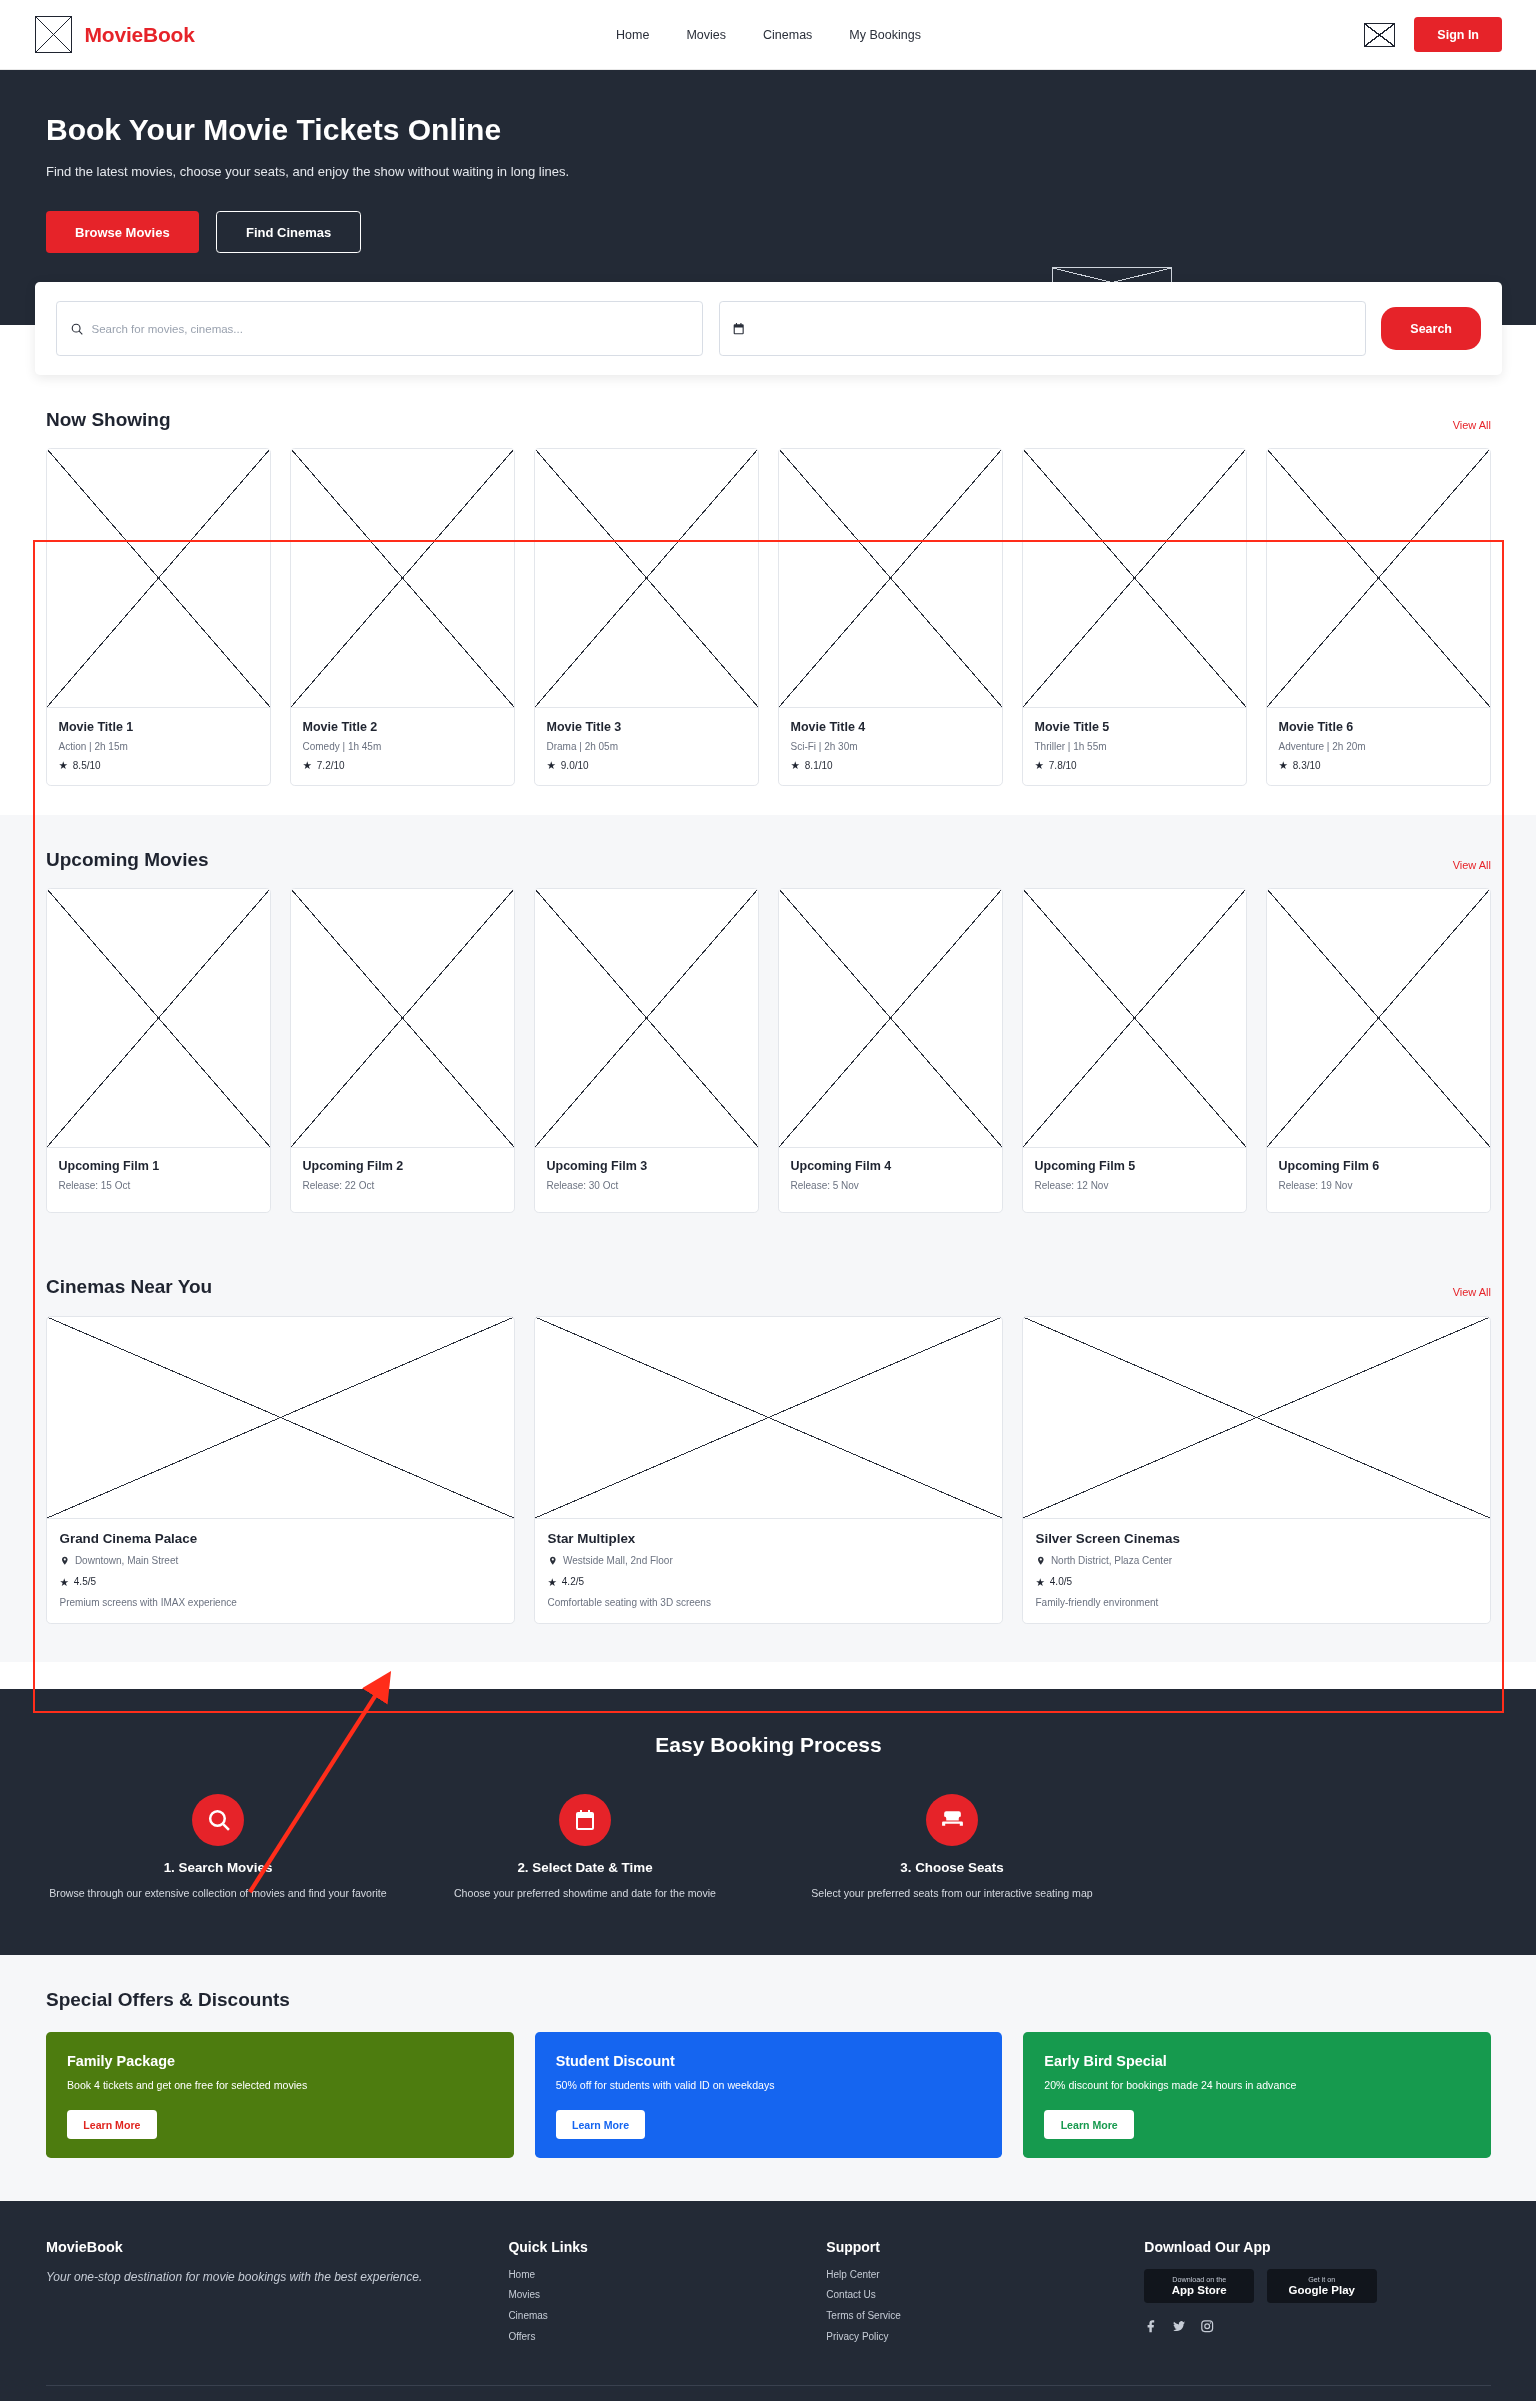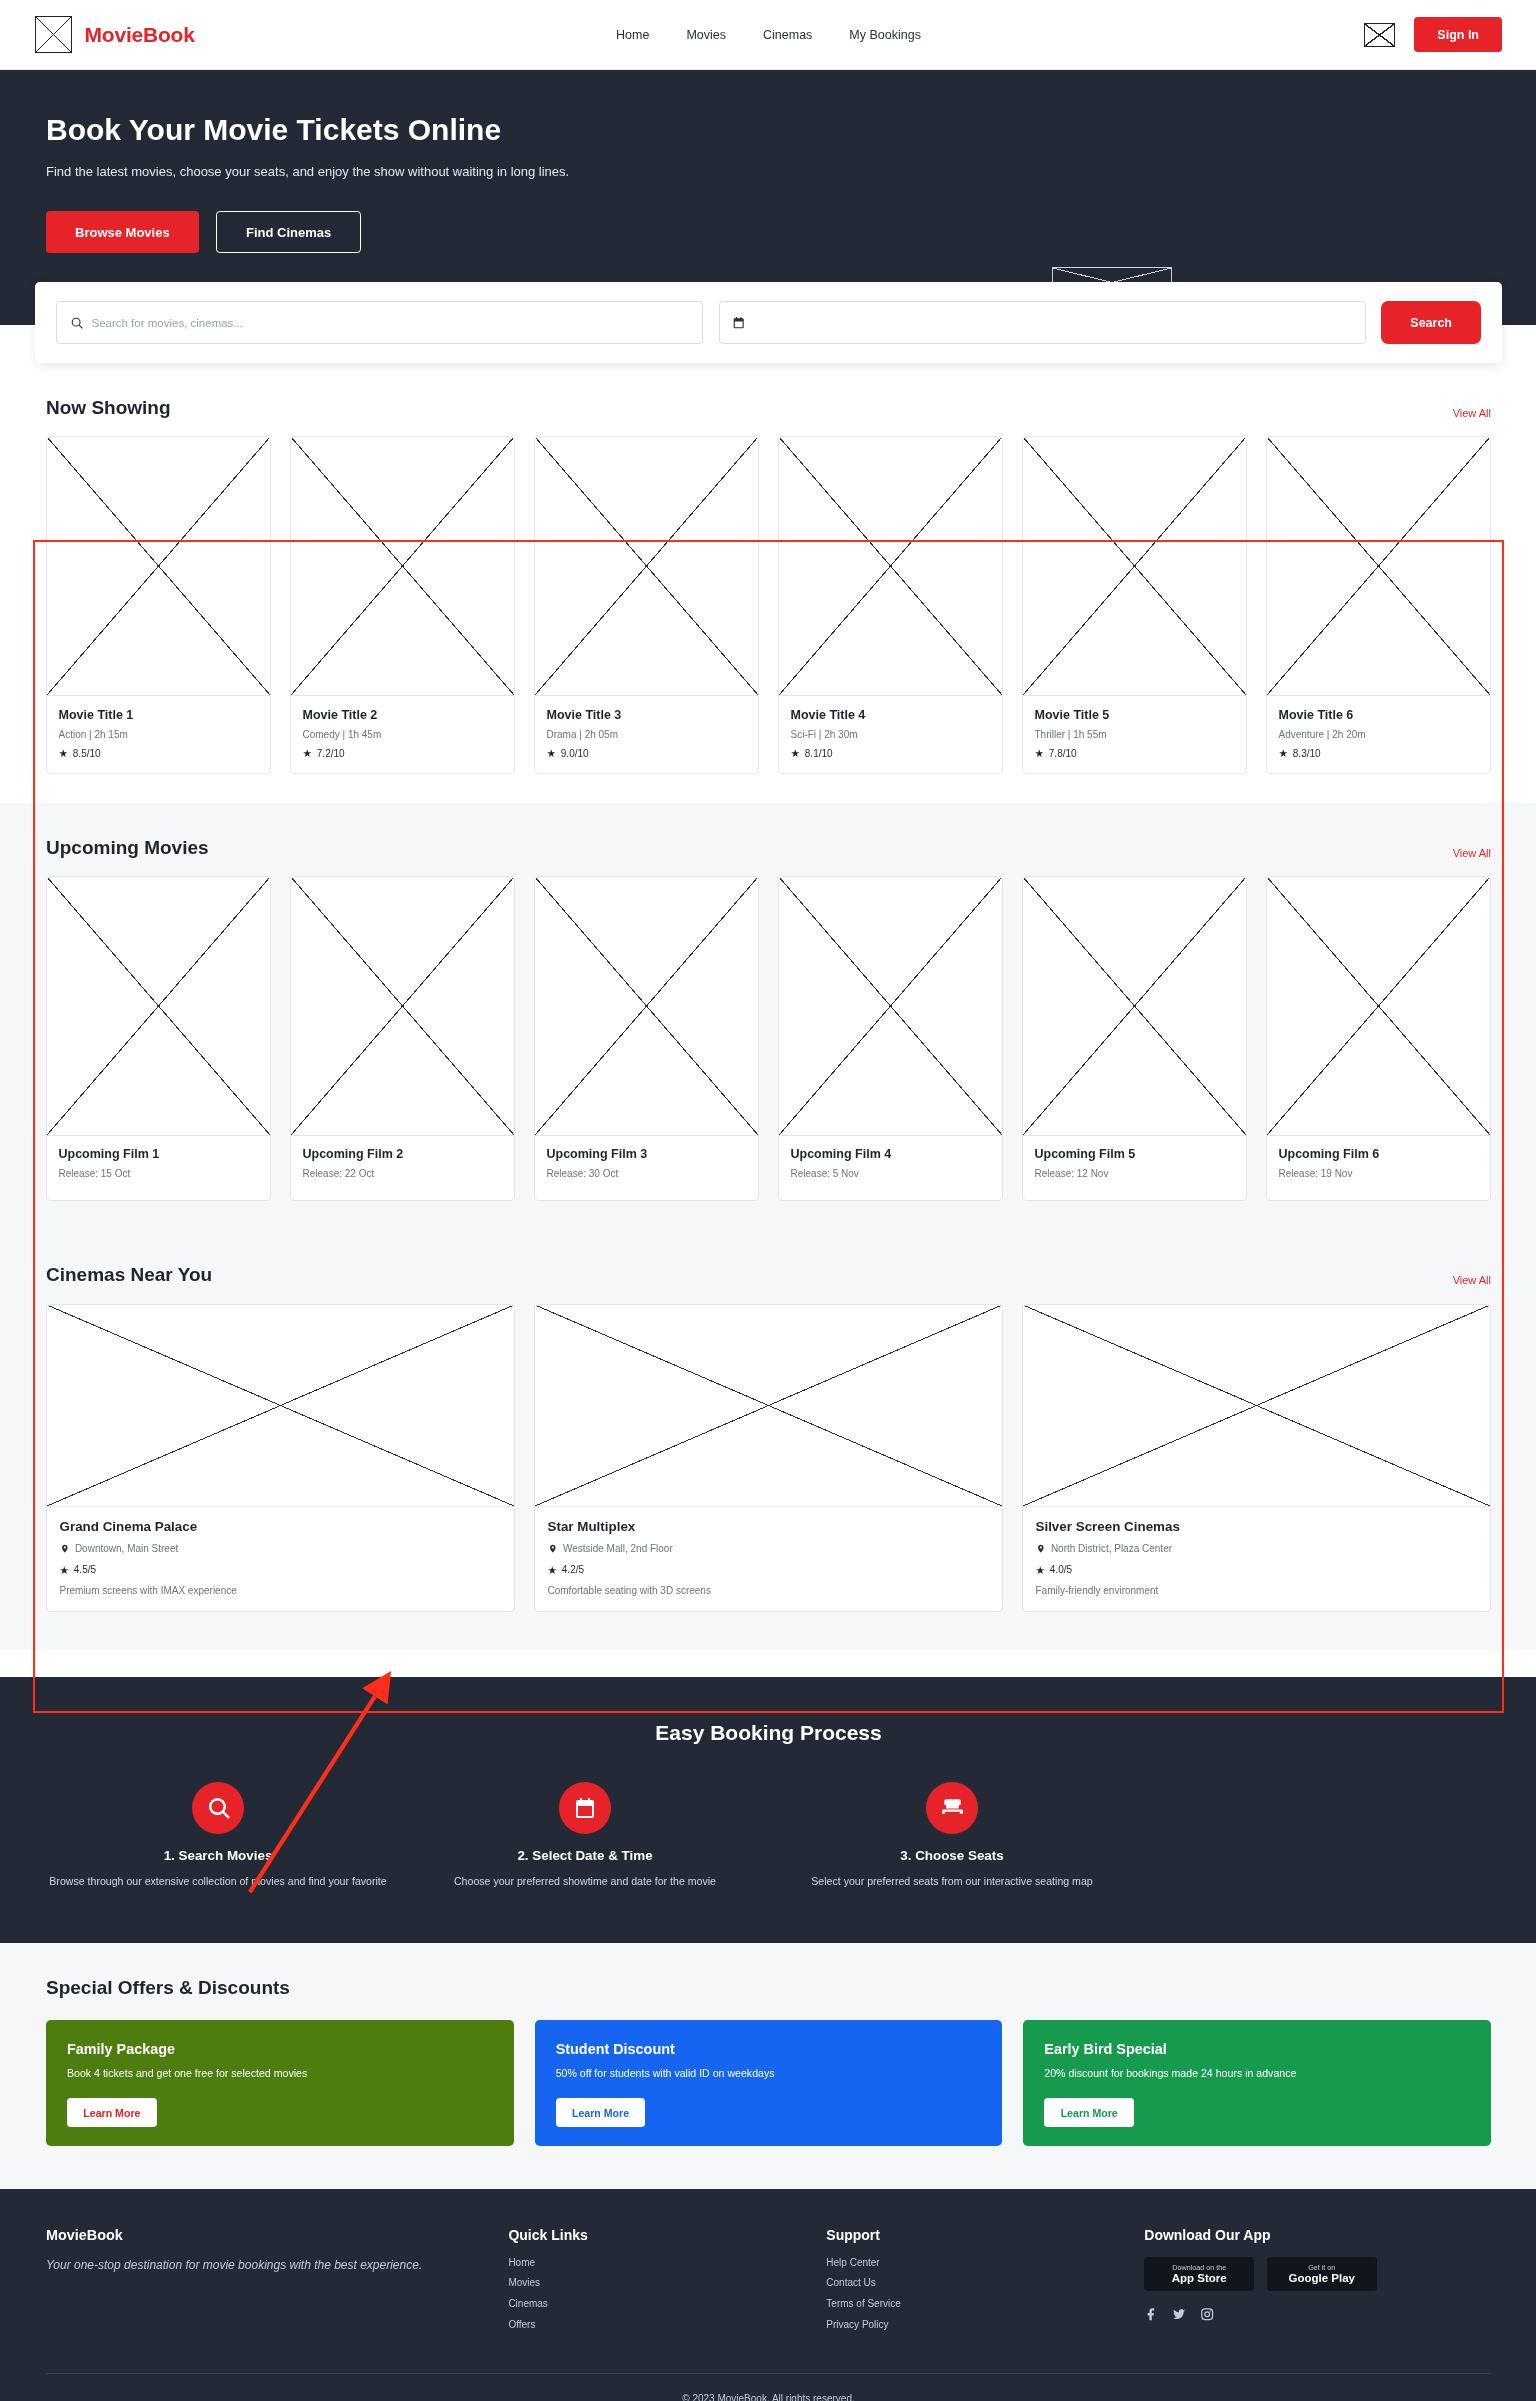--- a/index.html
+++ b/index.html
@@ -155,21 +155,21 @@
     box-shadow: 0 2.9px 11.5px rgba(0,0,0,0.09);
     padding: 19px 21px;
     display: flex;
     gap: 15.4px;
     align-items: center;
     position: relative;
     z-index: 5;
   }
   .field {
     flex: 1;
-    height: 43px;
+    height: 55px;
     border: 1px solid #d8dde5;
     border-radius: 3.8px;
     display: flex;
     align-items: center;
     padding: 0 12.5px;
     gap: 8.6px;
     background: #fff;
   }
   .field .ph {
     font-size: 11.5px;
@@ -179,21 +179,21 @@
   }
   .field svg { flex: none; }
   .search-btn {
     background: #e62329;
     color: #fff;
     border: none;
     font-size: 12.5px;
     font-weight: bold;
     height: 43px;
     padding: 0 29px;
-    border-radius: 7px;
+    border-radius: 15px;
     cursor: pointer;
     font-family: "Liberation Sans", sans-serif;
   }
 
   
   .section { padding: 0 46px; }
   .section-head {
     display: flex;
     align-items: flex-end;
     justify-content: space-between;

